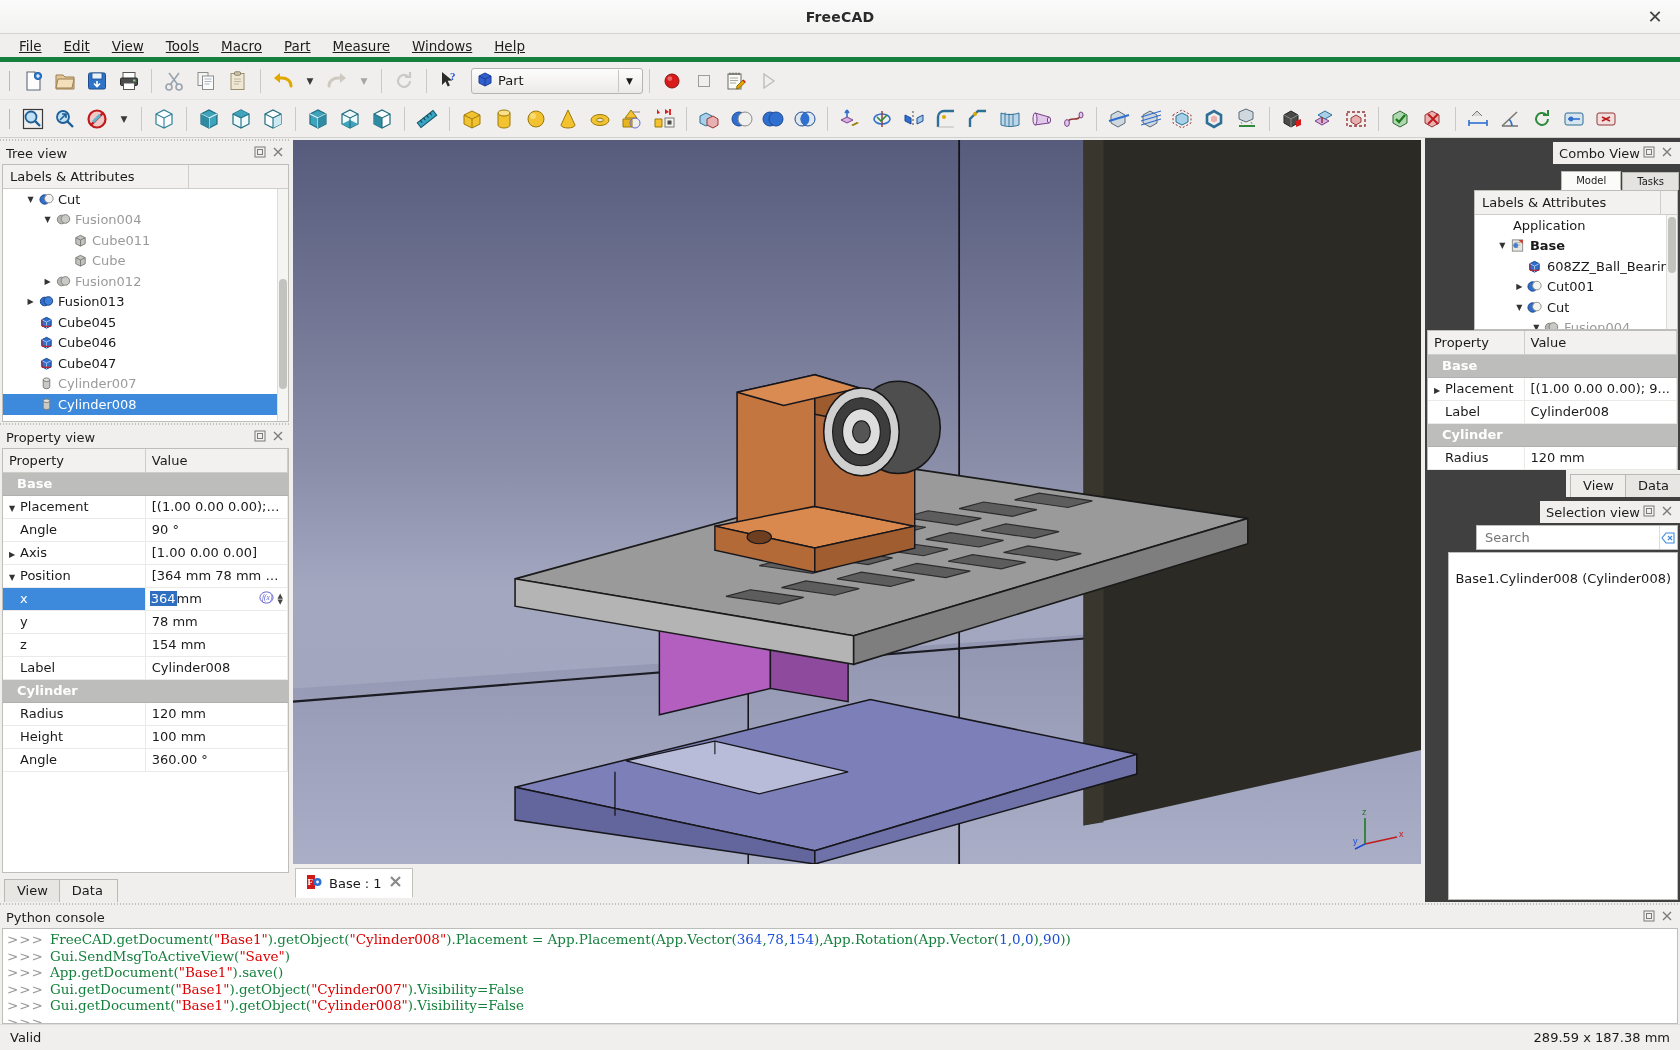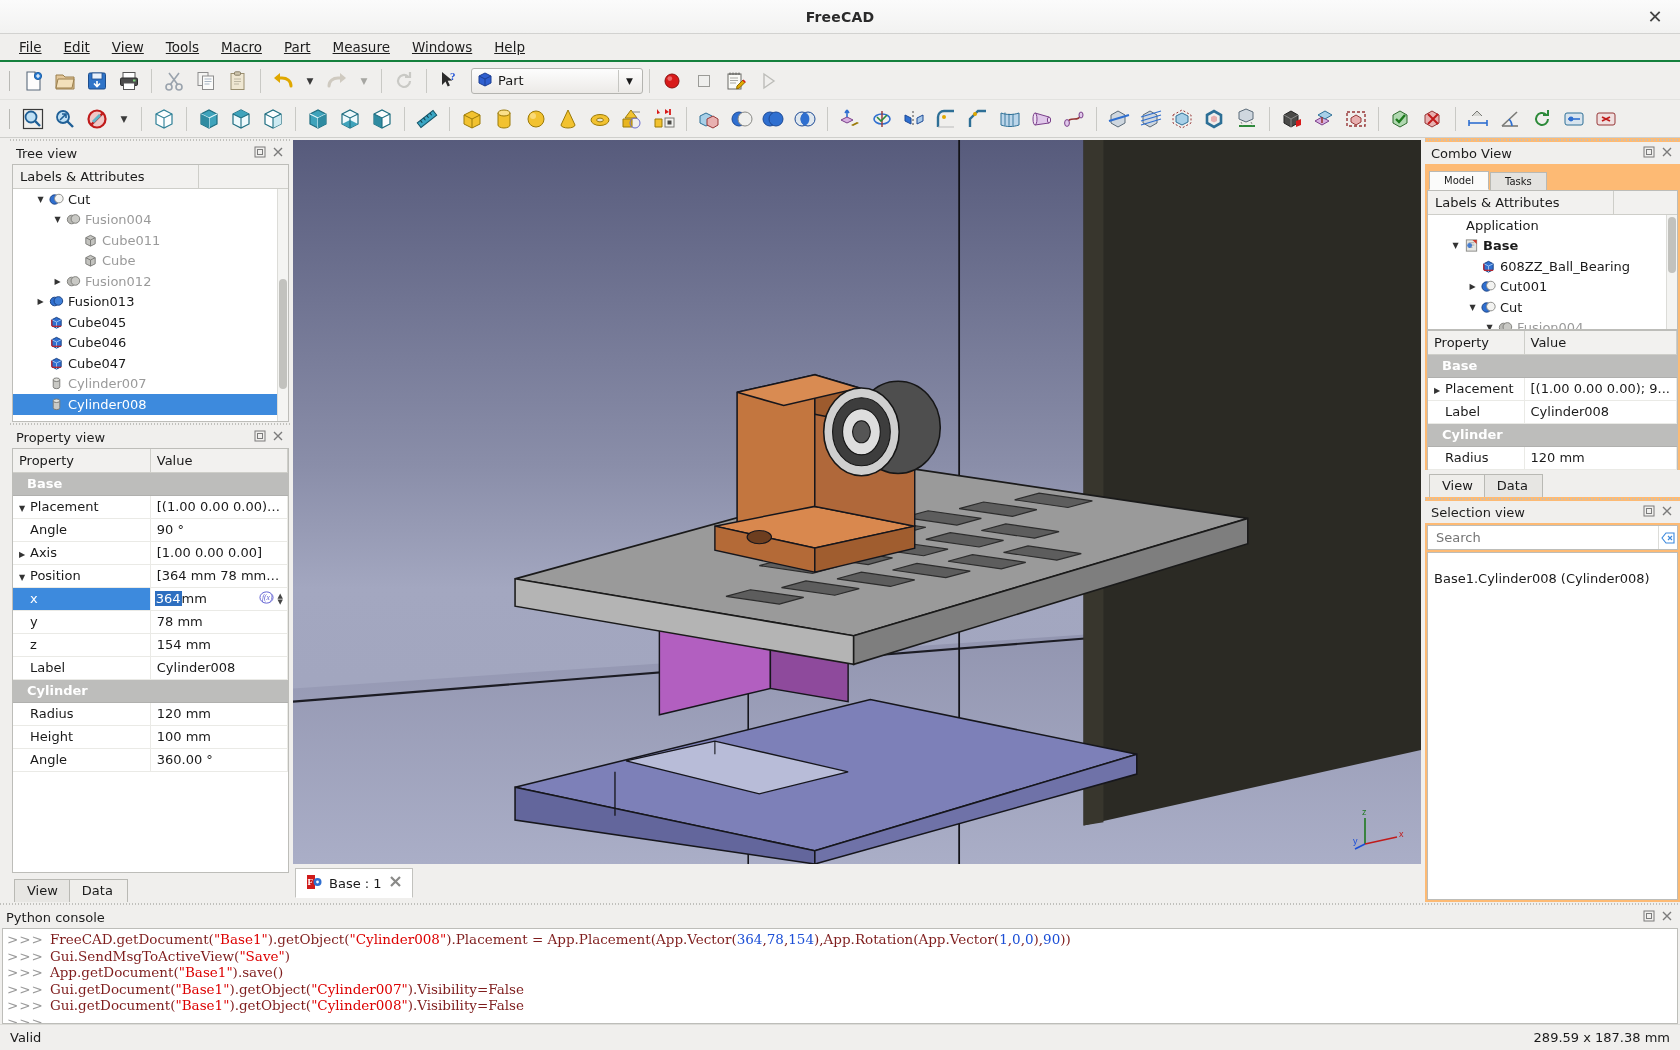--- a/index.html
+++ b/index.html
@@ -26,21 +26,21 @@
   .titlebar .winclose {
     position: absolute; right: 14px; top: 50%; transform: translateY(-50%);
     width: 22px; height: 22px; line-height: 22px; text-align: center;
     font-size: 18px; color: #444; cursor: pointer;
   }
 
   
   .menubar {
     height: 28px; min-height: 28px;
     background: #f0efed;
-    border-bottom: 2px solid #15803d;
+    border-bottom: 5px solid #15803d;
     display: flex; align-items: center; padding-left: 8px;
   }
   .menuitem {
     padding: 4px 11px; font-size: 13.5px; color: #1d1d1d; cursor: default;
   }
   .menuitem u { text-decoration: underline; }
 
   
   .toolbar {
     background: #f0efed;
@@ -76,21 +76,21 @@
   .wb-combo .wb-label { flex: 1; margin-left: 5px; }
   .wb-combo .wb-arrow {
     width: 22px; height: 22px; display: flex; align-items: center; justify-content: center;
     border-left: 1px solid #c6c6c2;
   }
 
   
   .body { flex: 1; display: flex; min-height: 0; }
 
   
-  .leftdock { width: 291px; min-width: 291px; display: flex; flex-direction: column; background: #f0efed; padding-left: 10px; }
+  .leftdock { width: 291px; min-width: 291px; display: flex; flex-direction: column; background: #f0efed; }
   .dock-title {
     height: 22px; min-height: 22px;
     display: flex; align-items: center;
     padding: 0 4px 0 6px; font-size: 13px; color: #1d1d1d;
     background: #f0efed;
   }
   .dock-title .t { flex: 1; }
   .dock-btn { width: 16px; height: 16px; margin-left: 2px; cursor: pointer; opacity: .75; }
   .dotted-top {
     height: 4px;
@@ -168,21 +168,21 @@
   .doctab-row { height: 38px; min-height: 38px; display:flex; align-items:center; padding-left: 4px; background:#f0efed; }
   .doctab {
     display:flex; align-items:center; gap:7px;
     height: 30px; padding: 0 10px;
     background: #fff; border: 1px solid #c2c2be; border-bottom-color:#fff;
     font-size: 13px;
   }
   .doctab .x { color:#8a8a88; font-weight:bold; font-size:14px; cursor:pointer; }
 
   
-  .rightdock { width: 255px; min-width: 255px; display: flex; flex-direction: column; background: #fdba74; }
+  .rightdock { width: 255px; min-width: 255px; display: flex; flex-direction: column; background: #404040; align-items: flex-end; }
   .cv-tabs { display:flex; align-items:flex-end; height:26px; padding-left:4px; }
   .cv-tab {
     padding: 3px 14px; font-size: 10px;
     background:#e4e3e0; border:1px solid #b9b9b4; border-bottom:none;
     margin-right:1px;
   }
   .cv-tab.active { background:#fbfbfa; border-bottom:1px solid #fbfbfa; position:relative; z-index:2; }
   .cv-panel { border:1px solid #bdbdb9; background:#fff; margin:0 2px; display:flex; flex-direction:column; min-height:0; }
   .searchbox {
     display:flex; align-items:center;
@@ -196,21 +196,21 @@
   .console-wrap { background:#f0efed; }
   .console {
     background:#fff; border:1px solid #bdbdb9; margin:0 2px; height:96px; overflow:hidden;
     font-family: "DejaVu Serif", "Liberation Serif", serif; font-size: 13.5px;
     padding: 2px 0 0 4px;
   }
   .cline { white-space: nowrap; height: 16.5px; line-height: 16.5px; }
   .pmt { color:#9a9a9a; letter-spacing:1px; margin-right:6px; }
   .str { color:#dd0000; }
   .num { color:#1b4ed6; }
-  .op { color:#7f1d1d; }
+  .op { color:#15803d; }
 
   .statusbar {
     height: 26px; min-height:26px; display:flex; align-items:center;
     background:#f0efed; border-top:1px solid #dcdcd8; padding: 0 10px;
     font-size: 13px;
   }
   .statusbar .right { margin-left:auto; }
 
   
   .scene { position:absolute; inset:0; }

